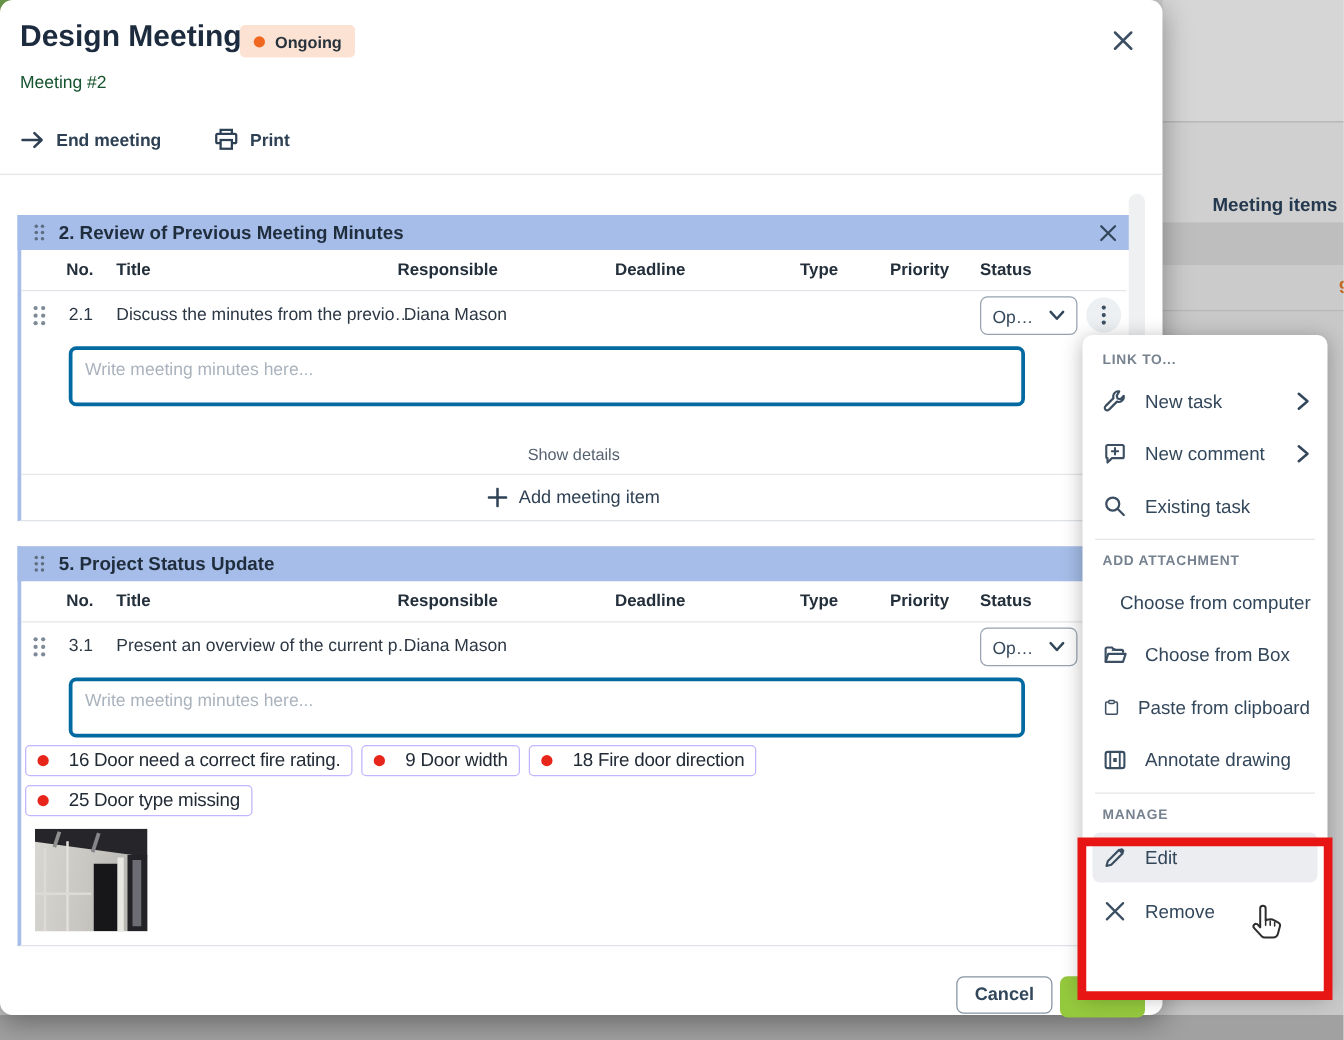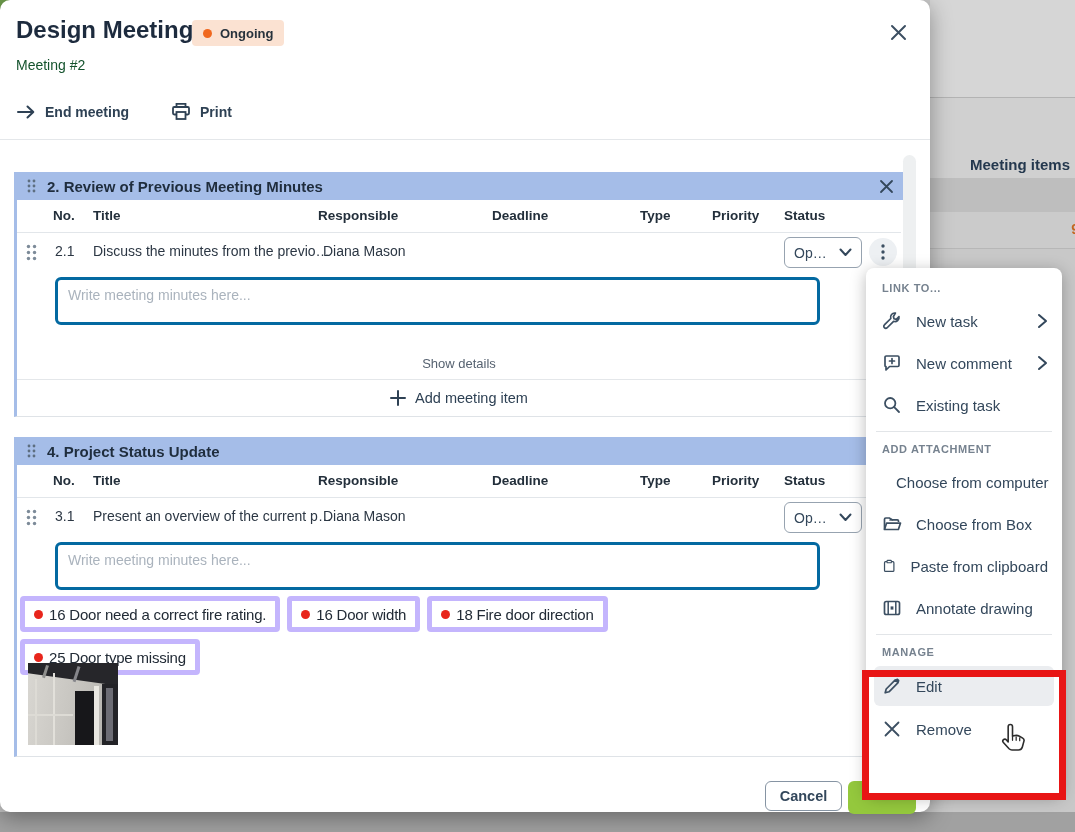--- a/index.html
+++ b/index.html
@@ -55,21 +55,21 @@
            display:flex; align-items:center; justify-content:center; cursor:pointer; }
   .minutes { position:absolute; left:38px; top:105px; width:765px; height:48px; border:3px solid #0369a1; border-radius:6px;
              padding:7px 10px; font-size:14px; font-family:"Liberation Sans",sans-serif; color:#44505c; resize:none; outline:none; }
   .minutes::placeholder { color:#aab3bd; }
   .showdetails { position:absolute; left:0; top:184px; width:884px; text-align:center; font-size:13px; color:#566270; cursor:pointer; }
   .sd-divider { position:absolute; left:0; top:207px; width:884px; height:1px; background:#e4e7ea; }
   .addrow { position:absolute; left:0; top:208px; width:884px; height:36px; display:flex; align-items:center; justify-content:center; gap:9px; cursor:pointer; }
   .addrow span { font-size:14.5px; font-weight:500; color:#2e4154; }
 
   .tags { position:absolute; left:3px; top:159px; width:700px; display:flex; flex-wrap:wrap; gap:7px; }
-  .tag { height:36px; display:inline-flex; align-items:center; gap:6px; border:5px solid #c4b5fd; border-radius:4px;
+  .tag { height:25px; display:inline-flex; align-items:center; gap:16px; border:1px solid #c4b5fd; border-radius:4px;
          padding:0 9px; font-size:15px; color:#222b36; letter-spacing:-0.2px; white-space:nowrap; cursor:pointer; }
   .tagdot { width:9px; height:9px; border-radius:50%; background:#e8251b; flex:0 0 auto; }
 
   
   .photo { position:absolute; left:11px; top:226px; width:90px; height:82px; overflow:hidden;
            background:linear-gradient(100deg,#d9d7d2 0%,#c9c7c2 45%,#b2b0ab 100%); cursor:pointer; }
   .ph-ceil { position:absolute; left:0; top:0; width:100%; height:30%; background:#26262a; clip-path:polygon(0 0,100% 0,100% 92%,0 42%); }
   .ph-beam1 { position:absolute; left:18%; top:2%; width:3%; height:16%; background:#8f8f8d; transform:rotate(18deg); }
   .ph-beam2 { position:absolute; left:52%; top:4%; width:3%; height:20%; background:#85858a; transform:rotate(18deg); }
   .ph-seam1 { position:absolute; left:28%; top:12%; width:2px; height:88%; background:#e2e0da; }
@@ -239,21 +239,21 @@
               <g fill="#5d6e80">
                 <circle cx="2" cy="2" r="1.4"></circle>
                 <circle cx="7" cy="2" r="1.4"></circle>
                 <circle cx="2" cy="7" r="1.4"></circle>
                 <circle cx="7" cy="7" r="1.4"></circle>
                 <circle cx="2" cy="12" r="1.4"></circle>
                 <circle cx="7" cy="12" r="1.4"></circle>
               </g>
             </svg>
         </span>
-        <span class="sec-title">4. Project Status Update</span>
+        <span class="sec-title">5. Project Status Update</span>
         <span class="sec-close">
           <svg width="15" height="15" viewBox="0 0 15 15">
               <path d="M2 2l11 11M13 2L2 13" stroke="#33475b" stroke-width="1.8" stroke-linecap="round"></path>
             </svg>
         </span>
       </div>
       <div class="cols">
         <span class="col" style="left:36px">No.</span>
         <span class="col" style="left:76px">Title</span>
         <span class="col" style="left:301px">Responsible</span>
@@ -296,21 +296,21 @@
       </div>
       <textarea class="minutes" placeholder="Write meeting minutes here..." style=""></textarea>
 
       <div class="tags">
         <span class="tag">
             <i class="tagdot"></i>
             <span>16 Door need a correct fire rating.</span>
           </span>
         <span class="tag">
             <i class="tagdot"></i>
-            <span>16 Door width</span>
+            <span>9 Door width</span>
           </span>
         <span class="tag">
             <i class="tagdot"></i>
             <span>18 Fire door direction</span>
           </span>
         <span class="tag">
             <i class="tagdot"></i>
             <span>25 Door type missing</span>
           </span>
       </div>

